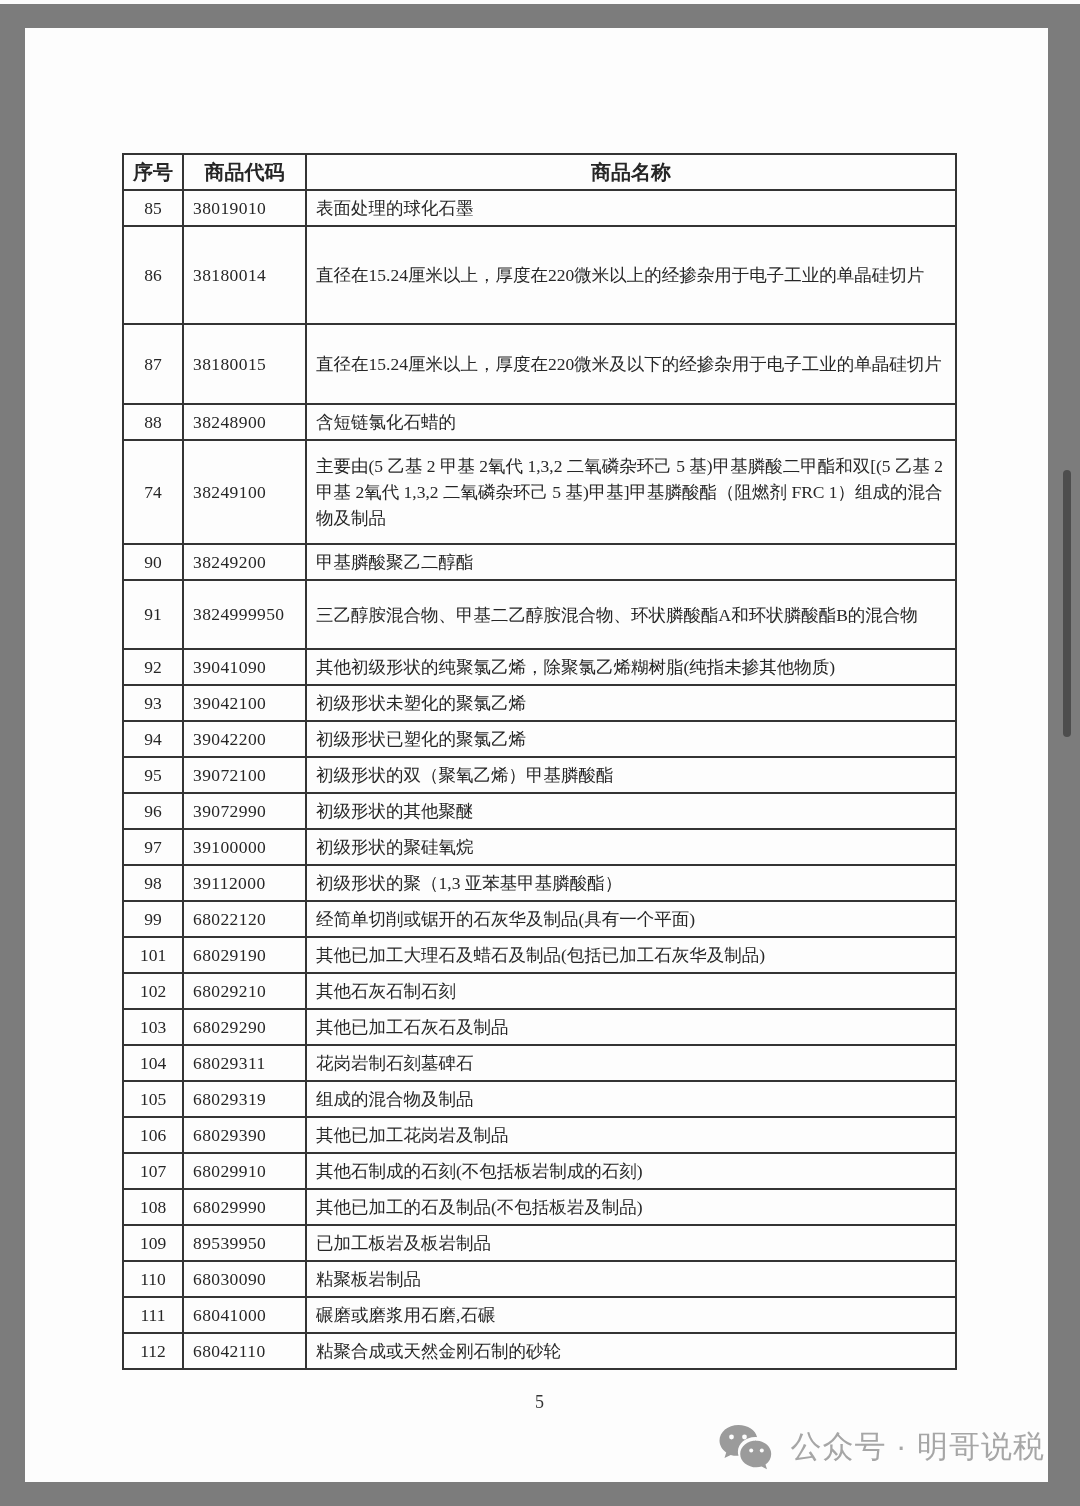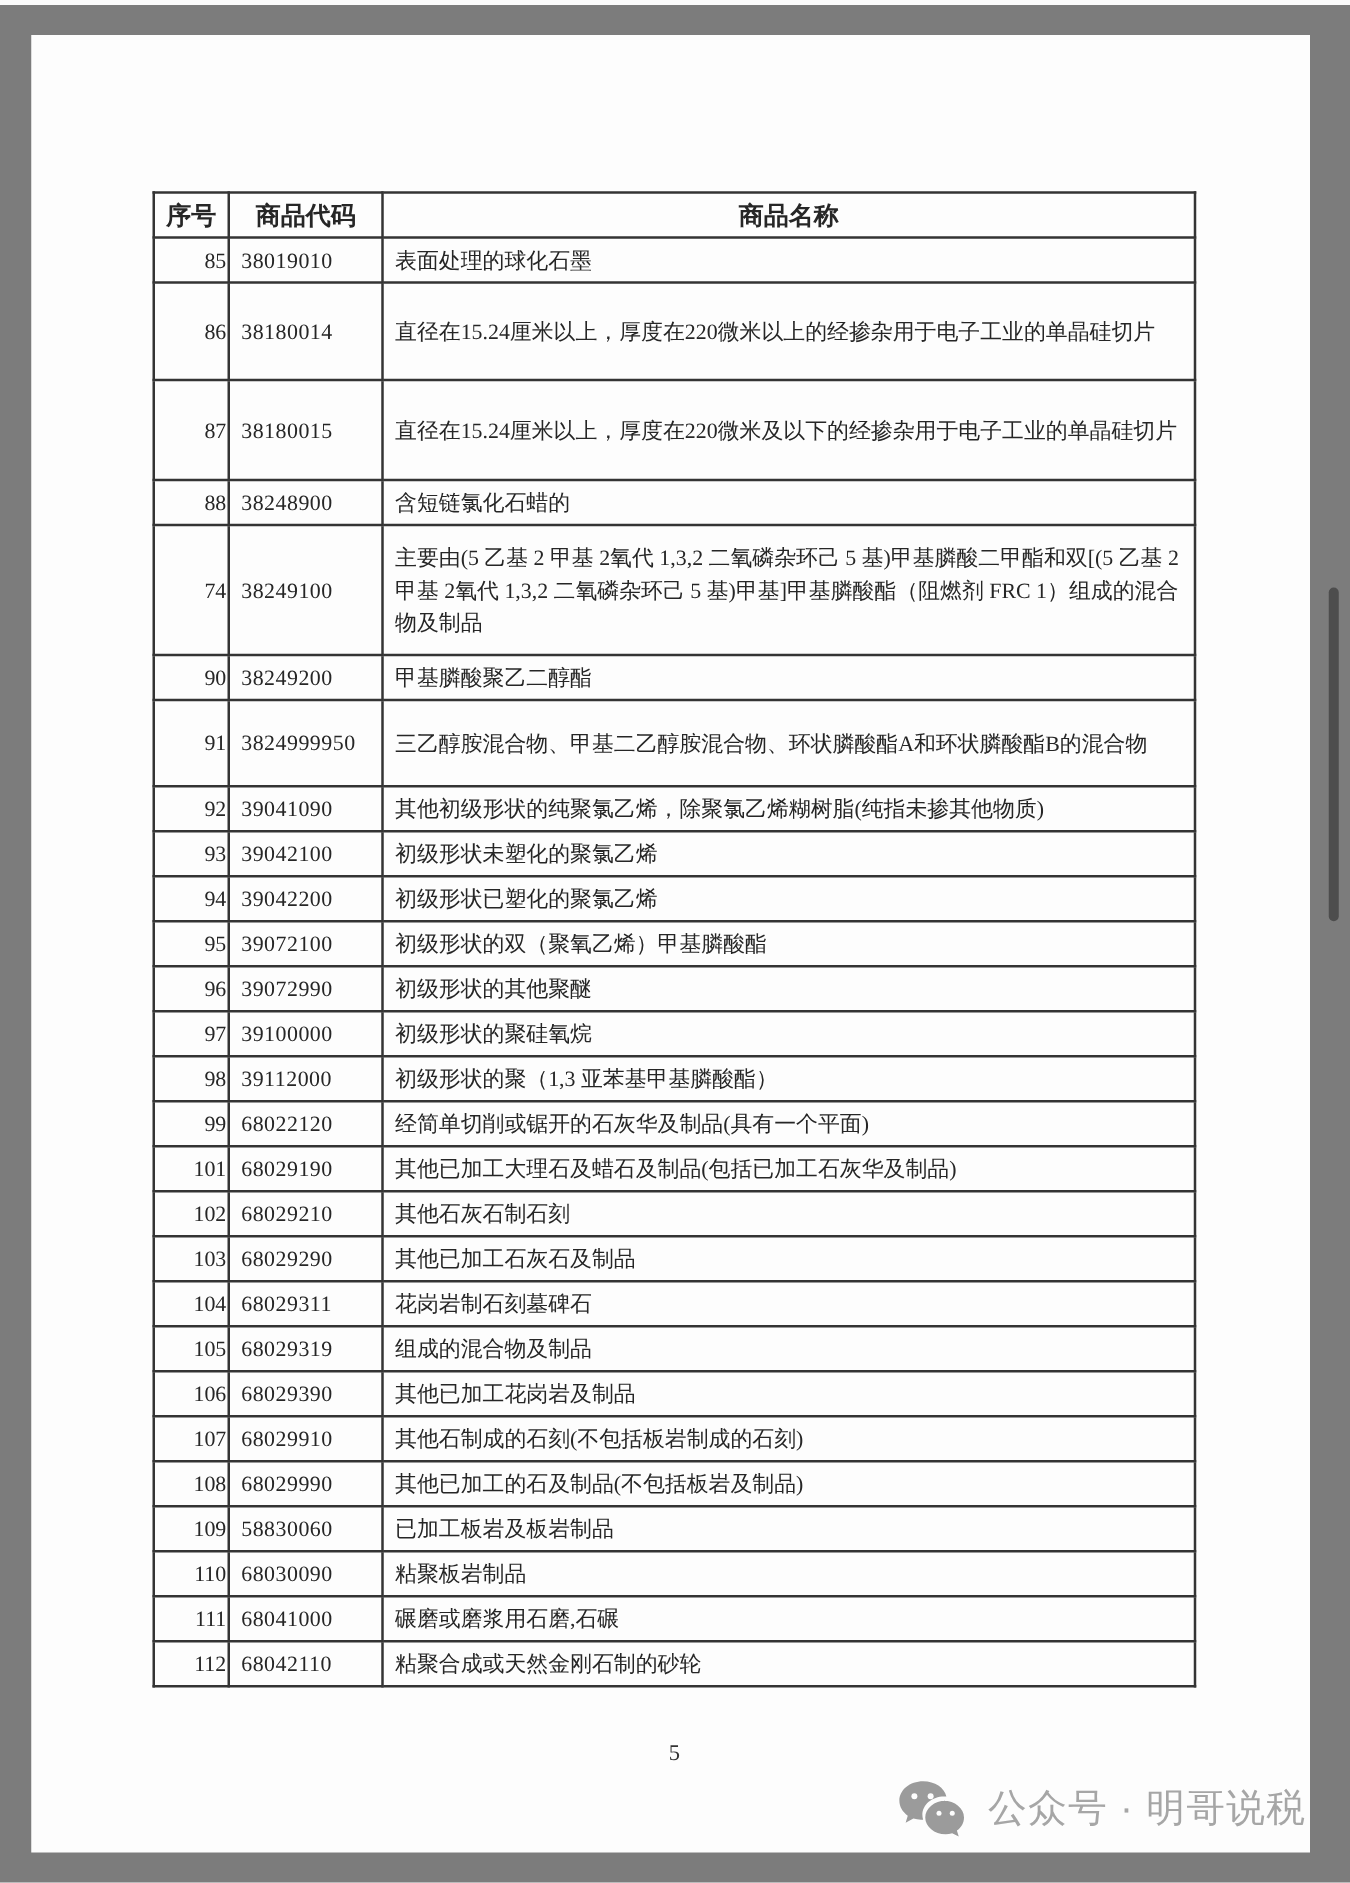--- a/index.html
+++ b/index.html
@@ -36,26 +36,26 @@
   }
   .doc-table th {
     font-size: 20px;
     font-weight: bold;
     text-align: center;
     padding: 2px;
   }
   .doc-table thead tr { height: 36px; margin-top: 12px; }
   .doc-table tbody tr { height: 35px; }
   
-  .doc-table tbody tr:nth-child(2) { height: 78px; }
+  .doc-table tbody tr:nth-child(2) { height: 98px; }
   .doc-table tbody tr:nth-child(3) { height: 80px; }
   .doc-table tbody tr:nth-child(5) { height: 104px; }
   .doc-table tbody tr:nth-child(7) { height: 69px; }
   .doc-table td { font-size: 17.5px; }
-  .doc-table td.cell-no { text-align: right; }
+  .doc-table td.cell-no { text-align: center; }
   .doc-table td.cell-code { padding-left: 9px; letter-spacing: 0.4px; }
   .doc-table td.cell-name { padding: 4px 8px 4px 9px; line-height: 26px; }
   .page-number {
     position: absolute; left: 97px; top: 1364px;
     width: 835px;
     text-align: center;
     font-size: 18px;
     color: #333333;
   }
   .watermark {
@@ -206,21 +206,21 @@
           <td class="cell-code">68029910</td>
           <td class="cell-name">其他石制成的石刻(不包括板岩制成的石刻)</td>
         </tr>
         <tr>
           <td class="cell-no">108</td>
           <td class="cell-code">68029990</td>
           <td class="cell-name">其他已加工的石及制品(不包括板岩及制品)</td>
         </tr>
         <tr>
           <td class="cell-no">109</td>
-          <td class="cell-code">58830060</td>
+          <td class="cell-code">89539950</td>
           <td class="cell-name">已加工板岩及板岩制品</td>
         </tr>
         <tr>
           <td class="cell-no">110</td>
           <td class="cell-code">68030090</td>
           <td class="cell-name">粘聚板岩制品</td>
         </tr>
         <tr>
           <td class="cell-no">111</td>
           <td class="cell-code">68041000</td>

